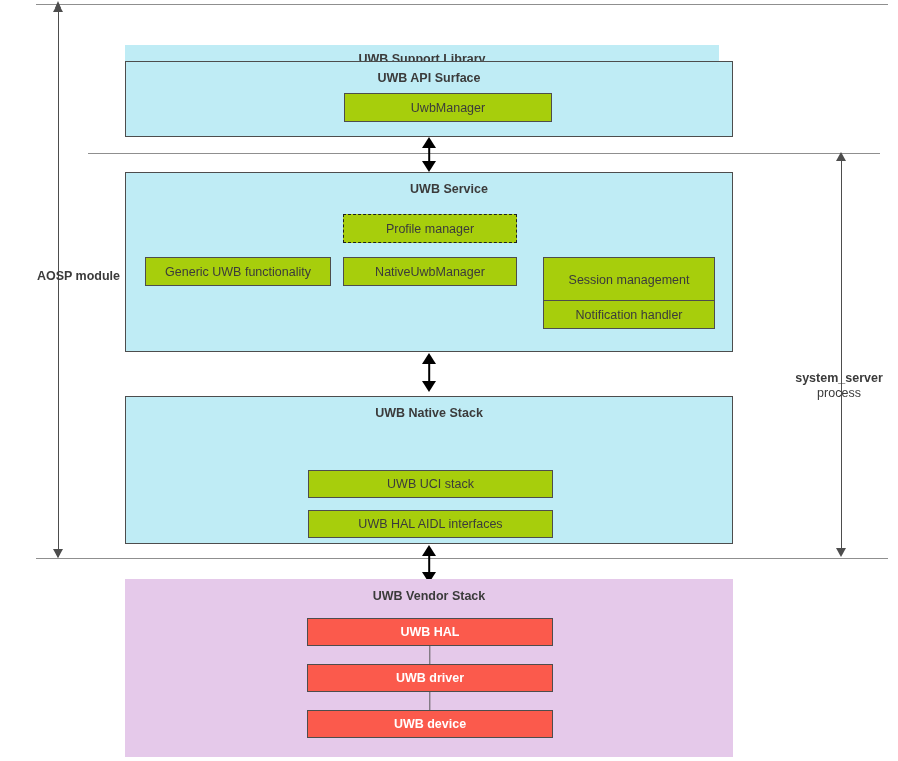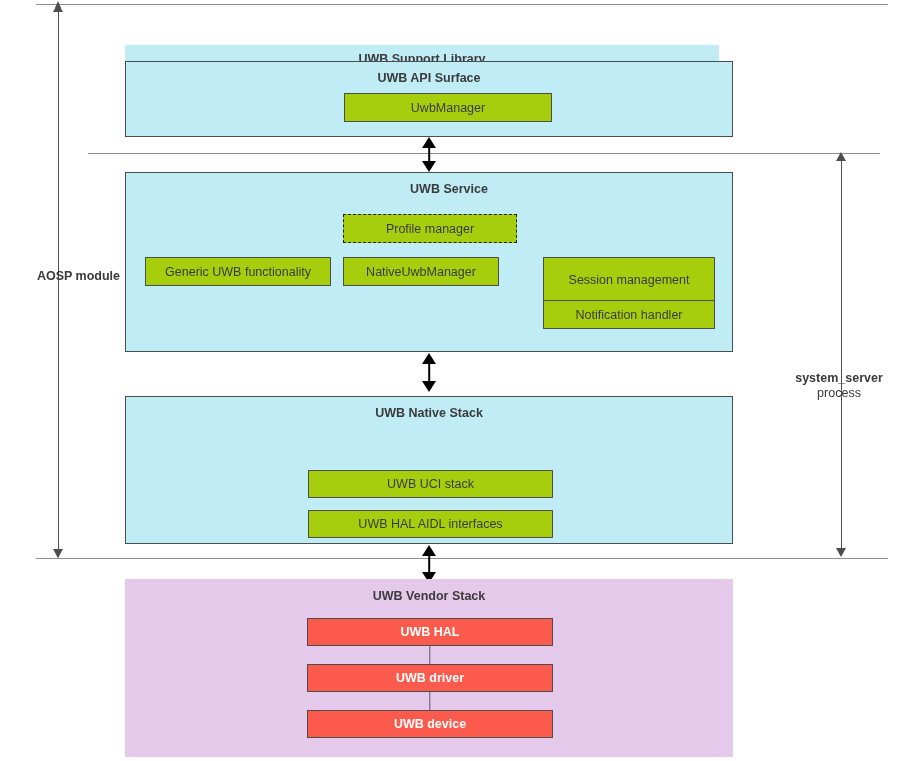--- a/index.html
+++ b/index.html
@@ -99,21 +99,21 @@
     <div class="stem" style="top:9px;height:17px;"></div>
     <div class="hd down"></div>
   </div>
 
   <div class="container cont-blue cont-bordered" style="left:125px;top:172px;width:608px;height:180px;">
     <div class="cont-title" style="top:9px;padding-left:40px;">UWB Service</div>
 
     <div class="block block-green dashed" style="left:217px;top:41px;width:174px;height:29px;">Profile manager</div>
 
     <div class="block block-green" style="left:19px;top:84px;width:186px;height:29px;">Generic UWB functionality</div>
-    <div class="block block-green" style="left:217px;top:84px;width:156px;height:29px;">NativeUwbManager</div>
+    <div class="block block-green" style="left:217px;top:84px;width:174px;height:29px;">NativeUwbManager</div>
     <div class="block block-green" style="left:417px;top:84px;width:172px;height:46px;">Session management</div>
 
     <div class="block block-green" style="left:417px;top:127px;width:172px;height:29px;">Notification handler</div>
   </div>
 
   <div class="conn" style="left:415px;top:353px;width:28px;height:39px;">
     <div class="hd up"></div>
     <div class="stem" style="top:9px;height:21px;"></div>
     <div class="hd down"></div>
   </div>

